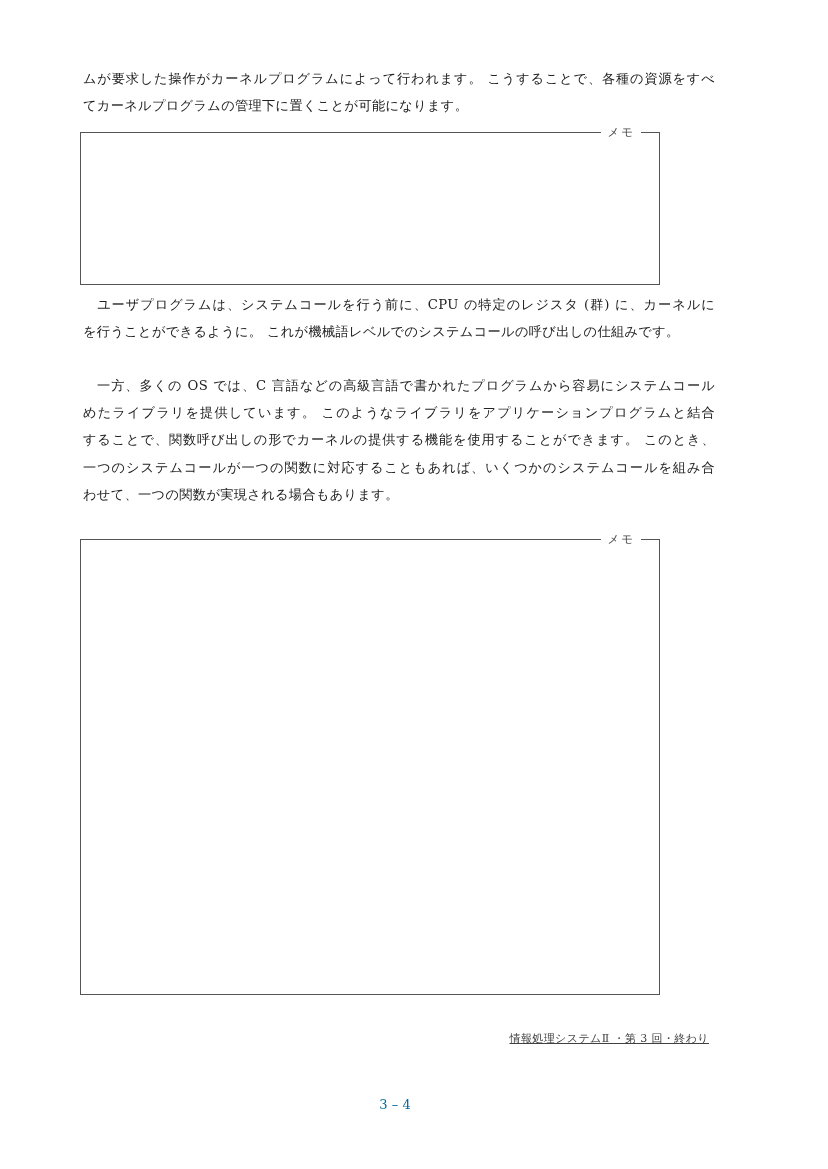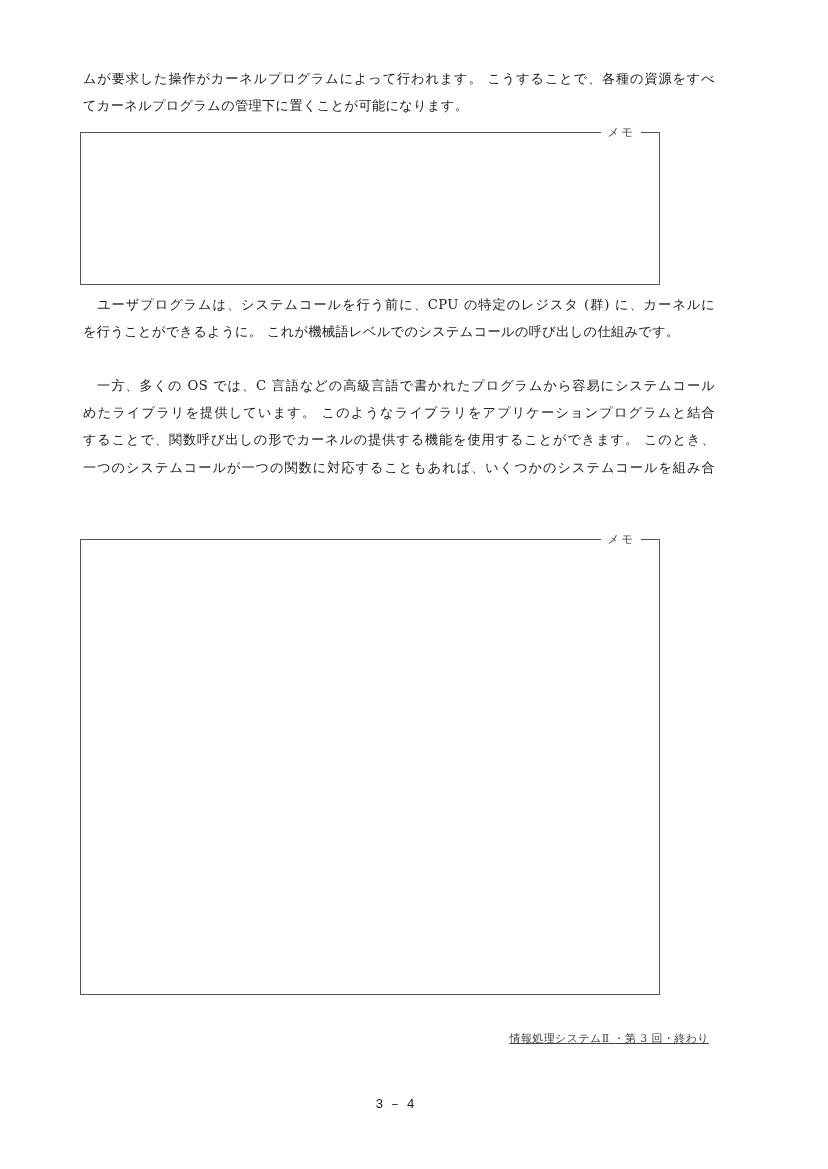--- a/index.html
+++ b/index.html
@@ -61,22 +61,21 @@
       color: #404040;
       text-decoration: underline;
     }
     .page-number {
       position: absolute;
       left: 0;
       width: 790px;
       top: 1097px;
       text-align: center;
       font-size: 13px;
-      color: #0f172a;
-      font-family: Liberation Mono, monospace;
+      color: #0369a1;
     }
   </style>
 </head>
 <body>
 
 <div class="para" style="top:63px;">
   <span class="line">ムが要求した操作がカーネルプログラムによって行われます。 こうすることで、各種の資源をすべ</span>
   <span class="line last">てカーネルプログラムの管理下に置くことが可能になります。</span>
 </div>
 
@@ -87,20 +86,21 @@
 <div class="para" style="top:289px;">
   <span class="line">　ユーザプログラムは、システムコールを行う前に、CPU の特定のレジスタ (群) に、カーネルに</span>
   <span class="line last">を行うことができるように。 これが機械語レベルでのシステムコールの呼び出しの仕組みです。</span>
 </div>
 
 <div class="para" style="top:370px;">
   <span class="line">　一方、多くの OS では、C 言語などの高級言語で書かれたプログラムから容易にシステムコール</span>
   <span class="line">めたライブラリを提供しています。 このようなライブラリをアプリケーションプログラムと結合</span>
   <span class="line">することで、関数呼び出しの形でカーネルの提供する機能を使用することができます。 このとき、</span>
   <span class="line">一つのシステムコールが一つの関数に対応することもあれば、いくつかのシステムコールを組み合</span>
+  <span class="line last">わせて、一つの関数が実現される場合もあります。</span>
 </div>
 
 <div class="memo-box" style="top:539px; height:456px;">
   <span class="memo-label">メモ</span>
 </div>
 
 <div class="footer-note">情報処理システムⅡ ・第 3 回・終わり</div>
 <div class="page-number">3 – 4</div>
 
 </body></html>

